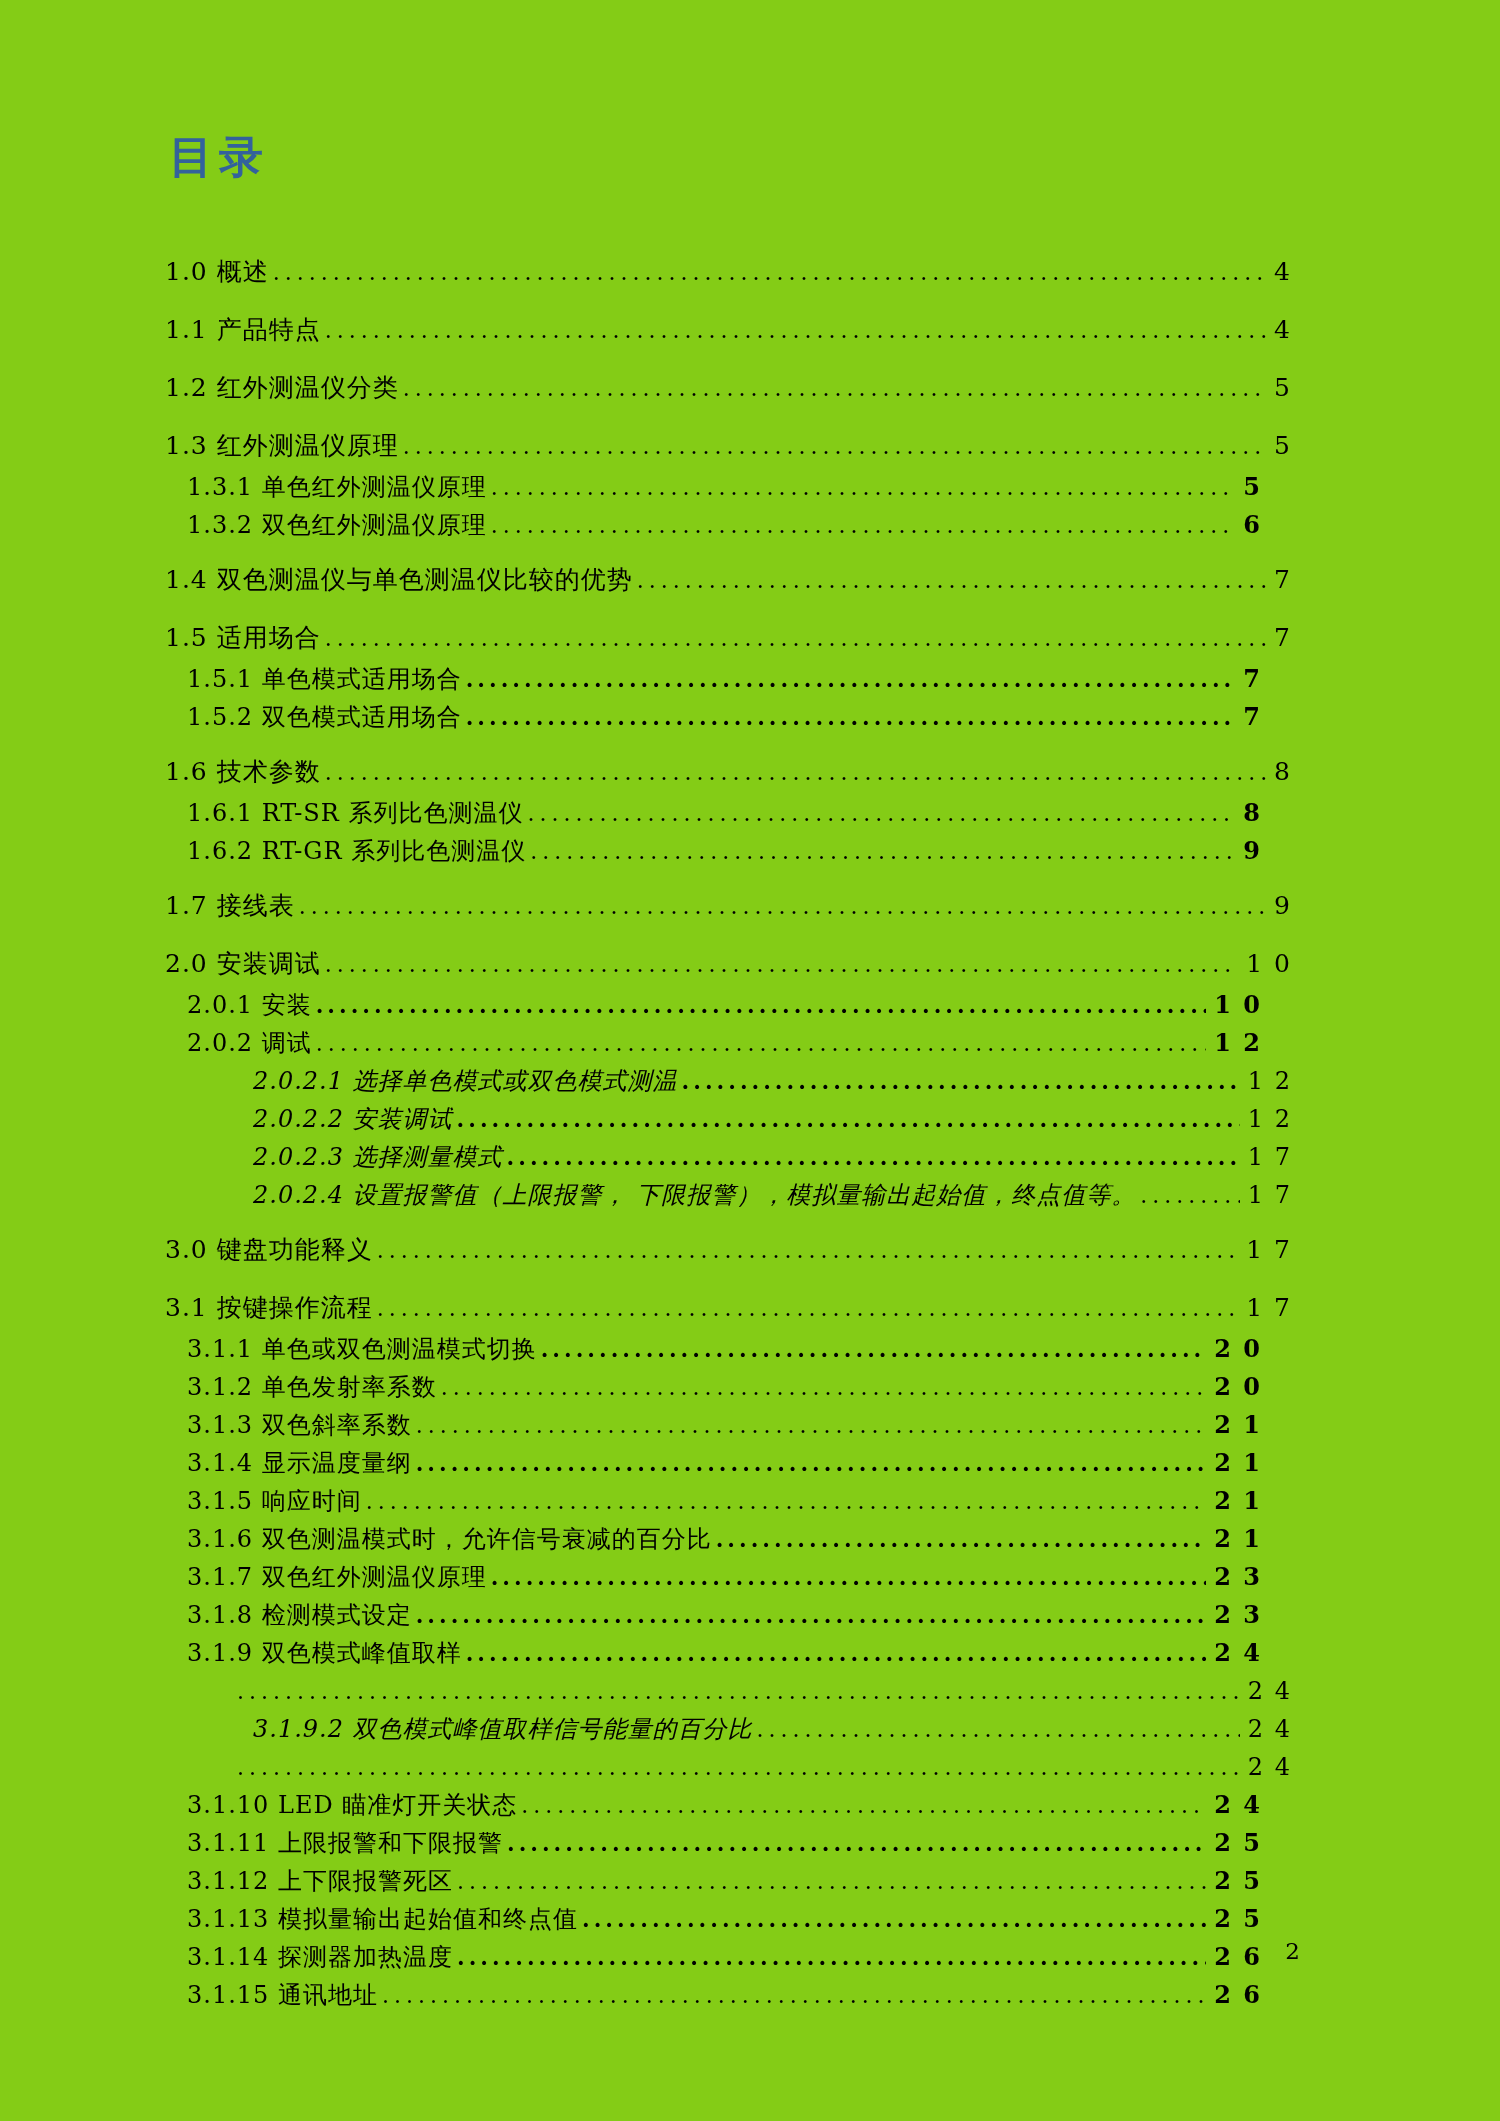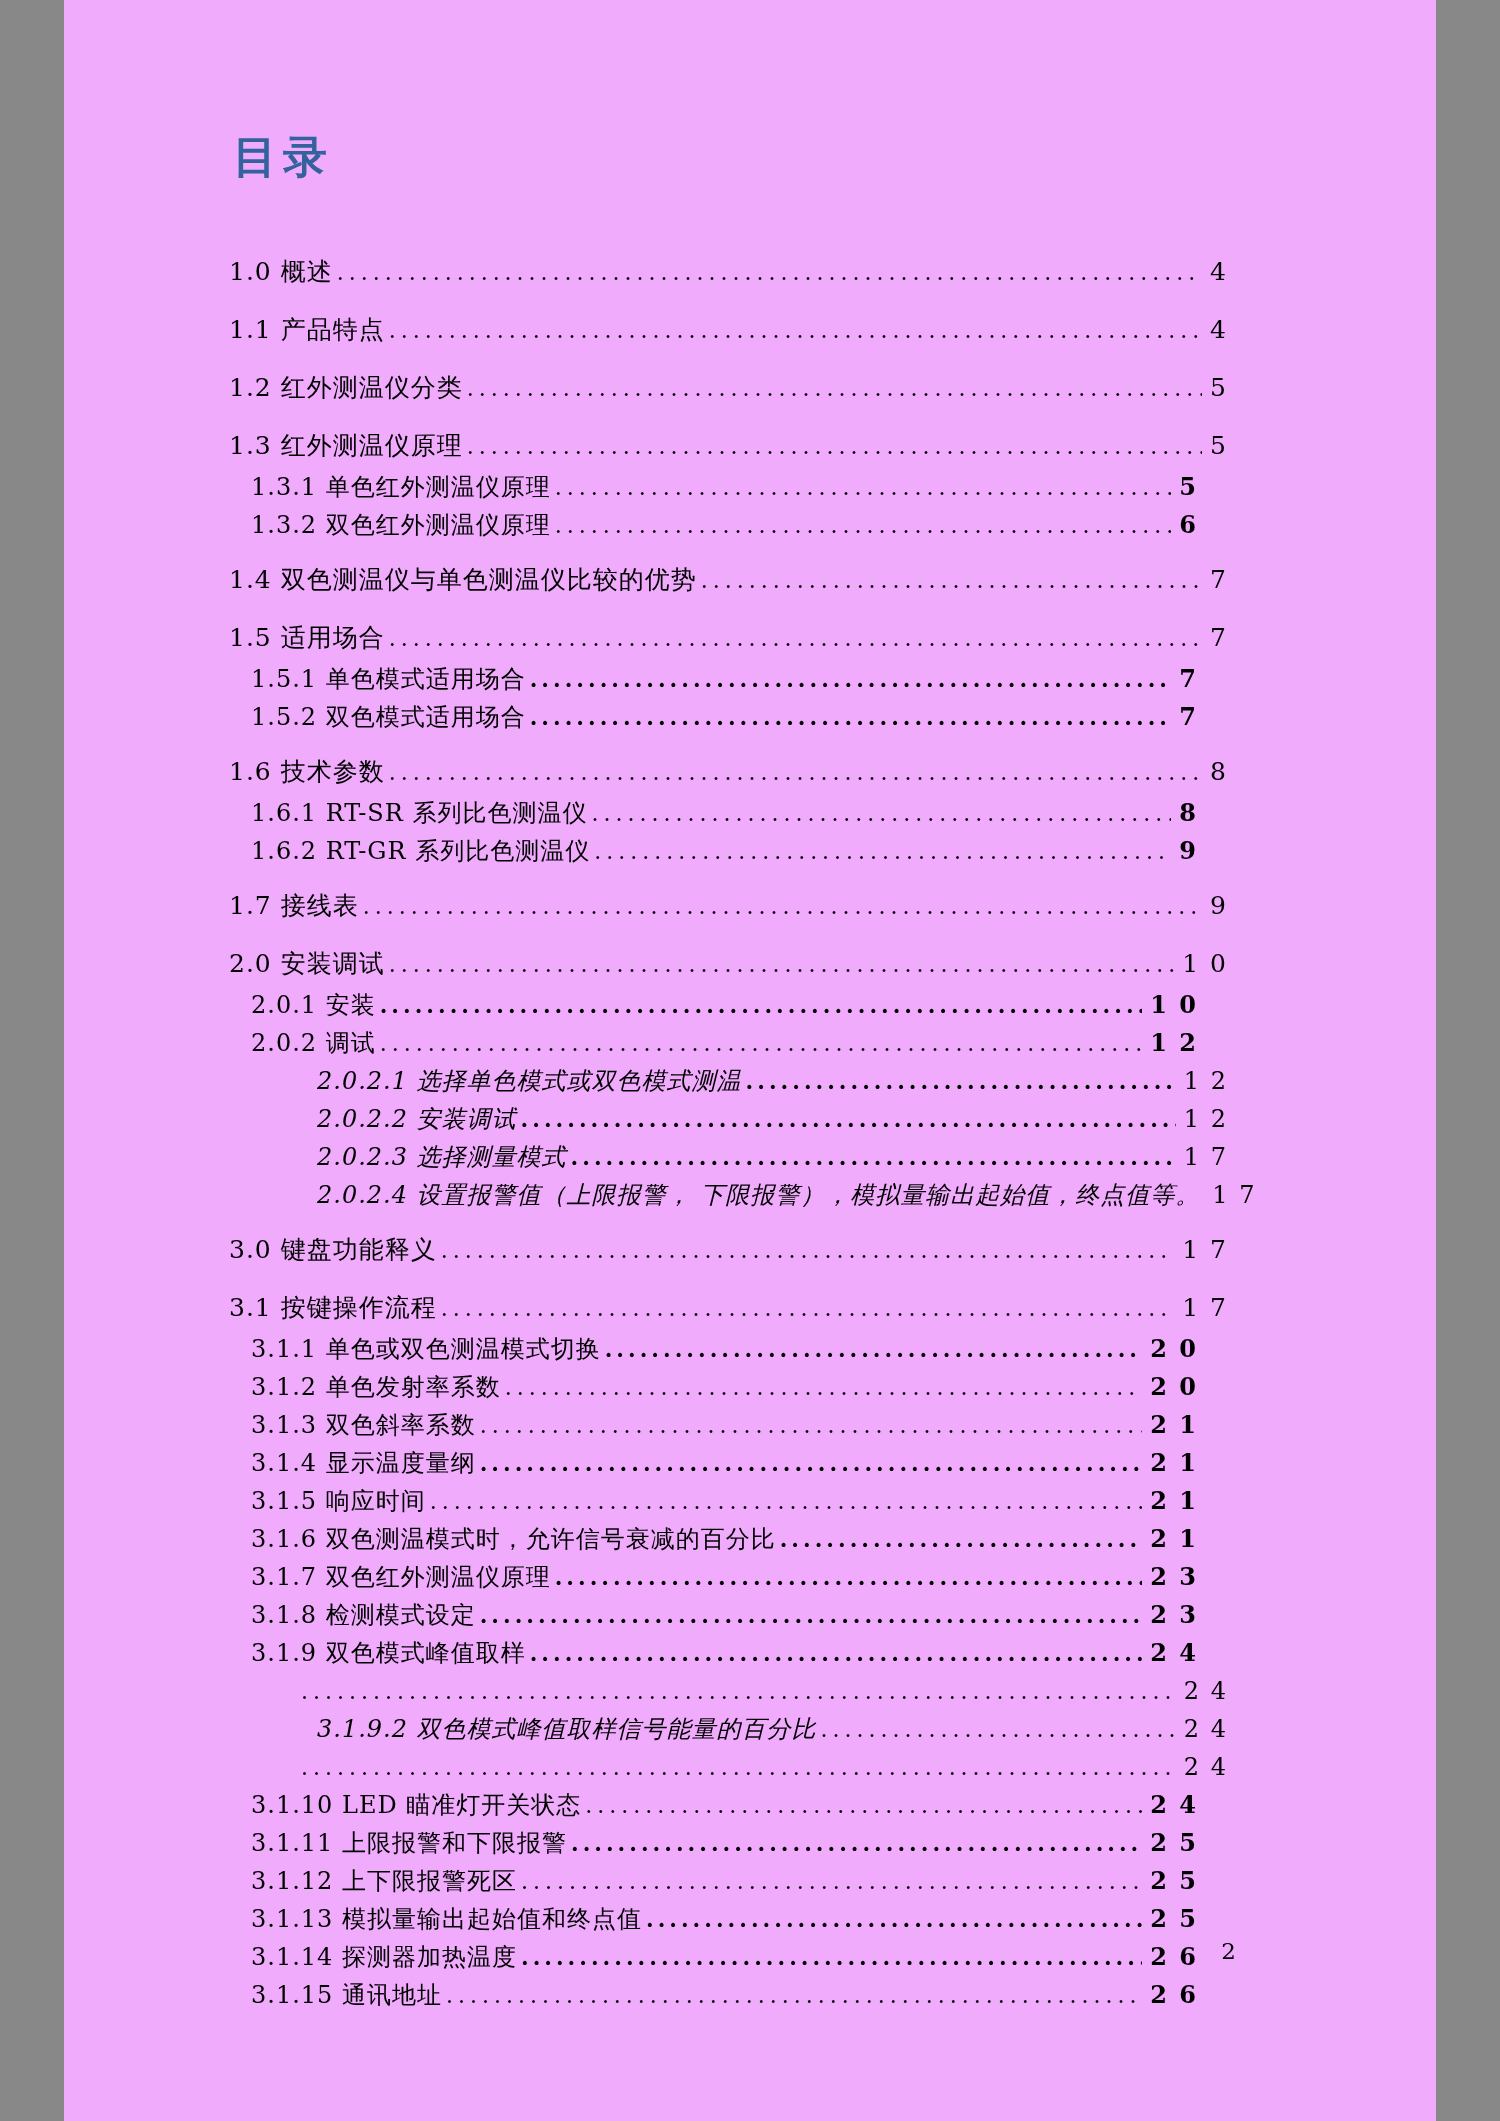--- a/index.html
+++ b/index.html
@@ -1,20 +1,20 @@
 <!DOCTYPE html>
 <html><head>
 <meta charset="utf-8">
 <style>
   html,body{margin:0;padding:0;background:#888;}
   .page{
     position:relative;
-    width:1372px;height:2121px;
+    width:1500px;height:2121px;
     margin:0 auto;
-    background:#f0abfc;
+    background:#84cc16;
     font-family:"DejaVu Serif","Liberation Serif",serif;
     color:#000;
     box-sizing:border-box;
     padding:128px 208px 0 165px;
     overflow:hidden;
   }
   .doc-title{
     font-size:44px;
     font-weight:bold;
     letter-spacing:6px;

